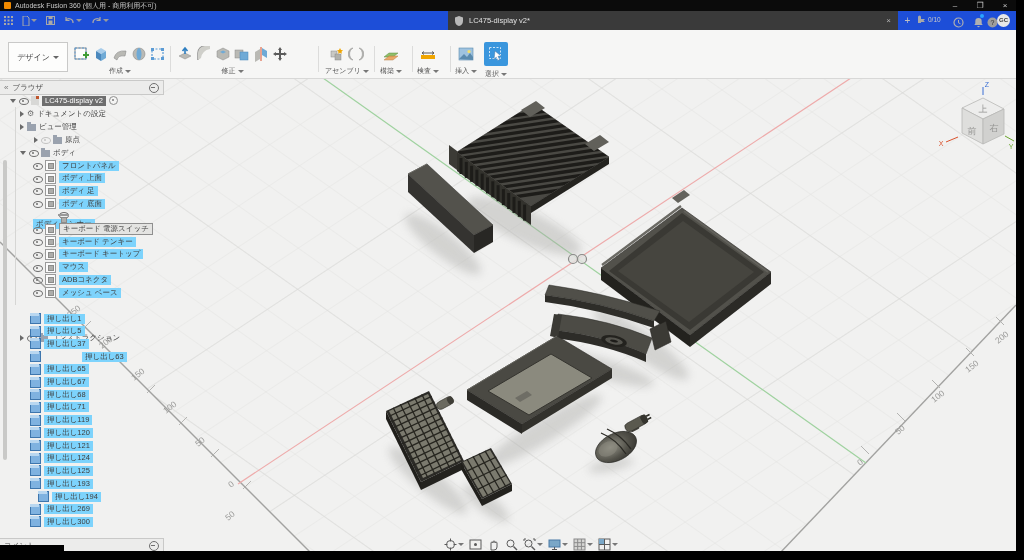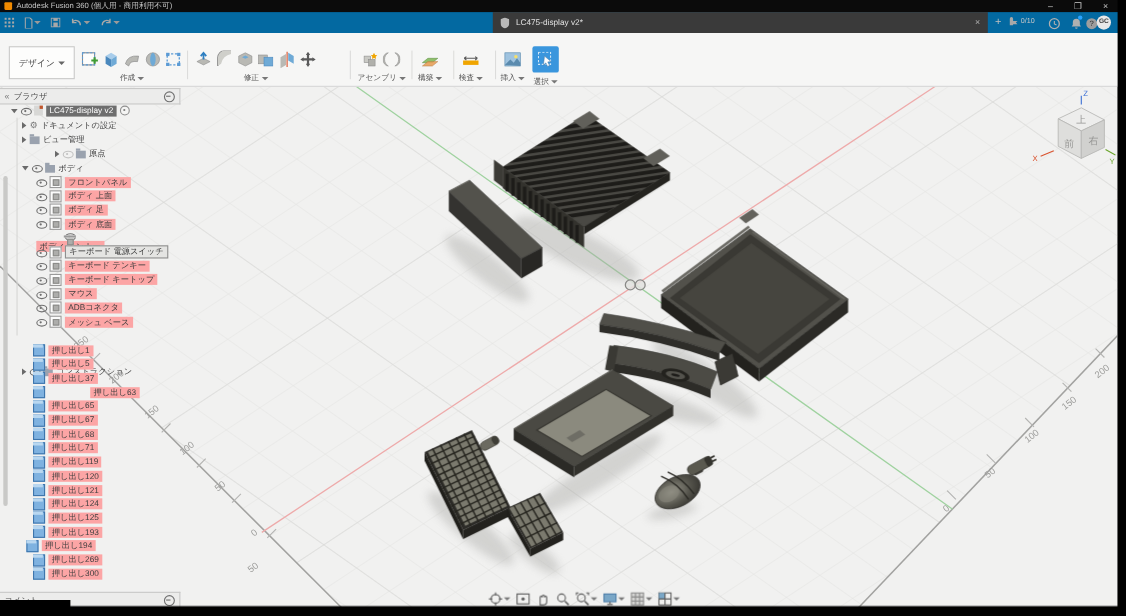--- a/index.html
+++ b/index.html
@@ -4,21 +4,21 @@
 <style>
   html,body{margin:0;padding:0;background:#000;}
   #app{position:relative;width:1024px;height:560px;overflow:hidden;background:#000;
        font-family:"Liberation Sans","DejaVu Sans",sans-serif;-webkit-font-smoothing:antialiased;}
   
   .titlebar{position:absolute;left:0;top:0;width:1024px;height:11px;background:#0b0b0b;color:#cfcfcf;}
   .titlebar .logo{position:absolute;left:4px;top:2px;width:7px;height:7px;background:#f18a00;border-radius:1px;}
   .titlebar .apptitle{position:absolute;left:15px;top:1px;font-size:7px;line-height:9px;color:#c8c8c8;white-space:nowrap;}
   .winbtn{position:absolute;top:0;width:22px;height:11px;color:#cccccc;font-size:8px;line-height:11px;text-align:center;}
   
-  .appbar{position:absolute;left:0;top:11px;width:1024px;height:19px;background:#0369a1;}
+  .appbar{position:absolute;left:0;top:11px;width:1024px;height:19px;background:#1d4ed8;}
   .qat{position:absolute;left:4px;top:2px;display:flex;gap:9px;align-items:center;height:15px;}
   .qat .qi{display:flex;align-items:center;gap:1px;}
   .caret{width:0;height:0;border-left:3px solid transparent;border-right:3px solid transparent;border-top:3px solid #9a9a9a;}
   .doctab{position:absolute;left:448px;top:0;width:450px;height:19px;background:#3a3a3a;display:flex;align-items:center;}
   .doctab .name{font-size:7.5px;color:#e2e2e2;margin-left:6px;white-space:nowrap;}
   .doctab .x{margin-left:auto;margin-right:7px;color:#b5b5b5;font-size:8px;}
   .newtab{position:absolute;left:901px;top:3px;width:13px;height:13px;color:#c0c0c0;font-size:10px;line-height:13px;text-align:center;}
   .badge{position:absolute;left:917px;top:4px;display:flex;align-items:center;gap:2px;color:#c9c9c9;font-size:6.5px;}
   .tright{position:absolute;top:3px;width:13px;height:13px;text-align:center;}
   .avatar{position:absolute;left:997px;top:3px;width:13px;height:13px;border-radius:50%;background:#e8e8e8;
@@ -40,21 +40,21 @@
   
   .canvas{position:absolute;left:0;top:78px;width:1016px;height:475px;background:#f1f1f0;}
   
   .panelhdr{position:absolute;left:0;width:163px;height:13px;background:#ececeb;border:1px solid #c9c9c8;border-left:none;
             display:flex;align-items:center;font-size:7.5px;color:#4a4a4a;}
   .panelhdr .chev{margin-left:4px;color:#7a7a7a;font-size:8px;}
   .panelhdr .ttl{margin-left:4px;}
   .circbtn{margin-left:auto;margin-right:4px;width:8px;height:8px;border-radius:50%;border:1px solid #6f6f6f;position:relative;}
   .circbtn:after{content:"";position:absolute;left:1px;top:3px;width:4px;height:1px;background:#6f6f6f;}
   .trow{position:absolute;display:flex;align-items:center;gap:3px;height:11px;font-size:7.5px;color:#3e3e3e;white-space:nowrap;}
-  .pill{background:#fca5a5;padding:0 3px;line-height:10px;}
+  .pill{background:#7dd3fc;padding:0 3px;line-height:10px;}
   .pill.sel{background:#6e6e6e;color:#fff;}
   .pill.outlined{border:1px solid #8f8f8f;background:#e4e4e2;}
   .carR{width:0;height:0;border-top:3px solid transparent;border-bottom:3px solid transparent;border-left:4px solid #6a6a6a;}
   .carD{width:0;height:0;border-left:3px solid transparent;border-right:3px solid transparent;border-top:4px solid #6a6a6a;}
   .eye{width:9px;height:7px;position:relative;}
   .eye i{position:absolute;left:0;top:1px;width:8px;height:5px;border:1px solid #6f6f6f;border-radius:50%;}
   .eye b{position:absolute;left:3px;top:3px;width:2px;height:2px;border-radius:50%;background:#6f6f6f;}
   .eye.off{opacity:.35;}
   .folder{width:9px;height:7px;background:#9aa2ae;position:relative;margin-top:1px;}
   .folder:before{content:"";position:absolute;left:0;top:-2px;width:4px;height:2px;background:#9aa2ae;}
@@ -632,21 +632,21 @@
     <div class="trow" style="left:20px;top:108px;">
       <span class="carR"></span>
       <span class="gear">⚙</span>
       <span>ドキュメントの設定</span>
     </div>
     <div class="trow" style="left:20px;top:121px;">
       <span class="carR"></span>
       <span class="folder"></span>
       <span>ビュー管理</span>
     </div>
-    <div class="trow" style="left:36px;top:134px;padding-left:14px;">
+    <div class="trow" style="left:20px;top:134px;padding-left:14px;">
       <span class="carR"></span>
       <span class="eye off">
           <i></i>
           <b></b>
         </span>
       <span class="folder"></span>
       <span>原点</span>
     </div>
     <div class="trow" style="left:20px;top:147px;">
       <span class="carD"></span>
@@ -806,21 +806,21 @@
         <span class="pill">押し出し124</span>
       </div>
     <div class="trow" style="left:30px;top:465.4px;">
         <span class="extic"></span>
         <span class="pill">押し出し125</span>
       </div>
     <div class="trow" style="left:30px;top:478.1px;">
         <span class="extic"></span>
         <span class="pill">押し出し193</span>
       </div>
-    <div class="trow" style="left:24px;top:490.8px;">
+    <div class="trow" style="left:38px;top:490.8px;align-items:flex-end;">
         <span class="extic"></span>
         <span class="pill">押し出し194</span>
       </div>
     <div class="trow" style="left:30px;top:503.5px;">
         <span class="extic"></span>
         <span class="pill">押し出し269</span>
       </div>
     <div class="trow" style="left:30px;top:516.2px;">
         <span class="extic"></span>
         <span class="pill">押し出し300</span>

